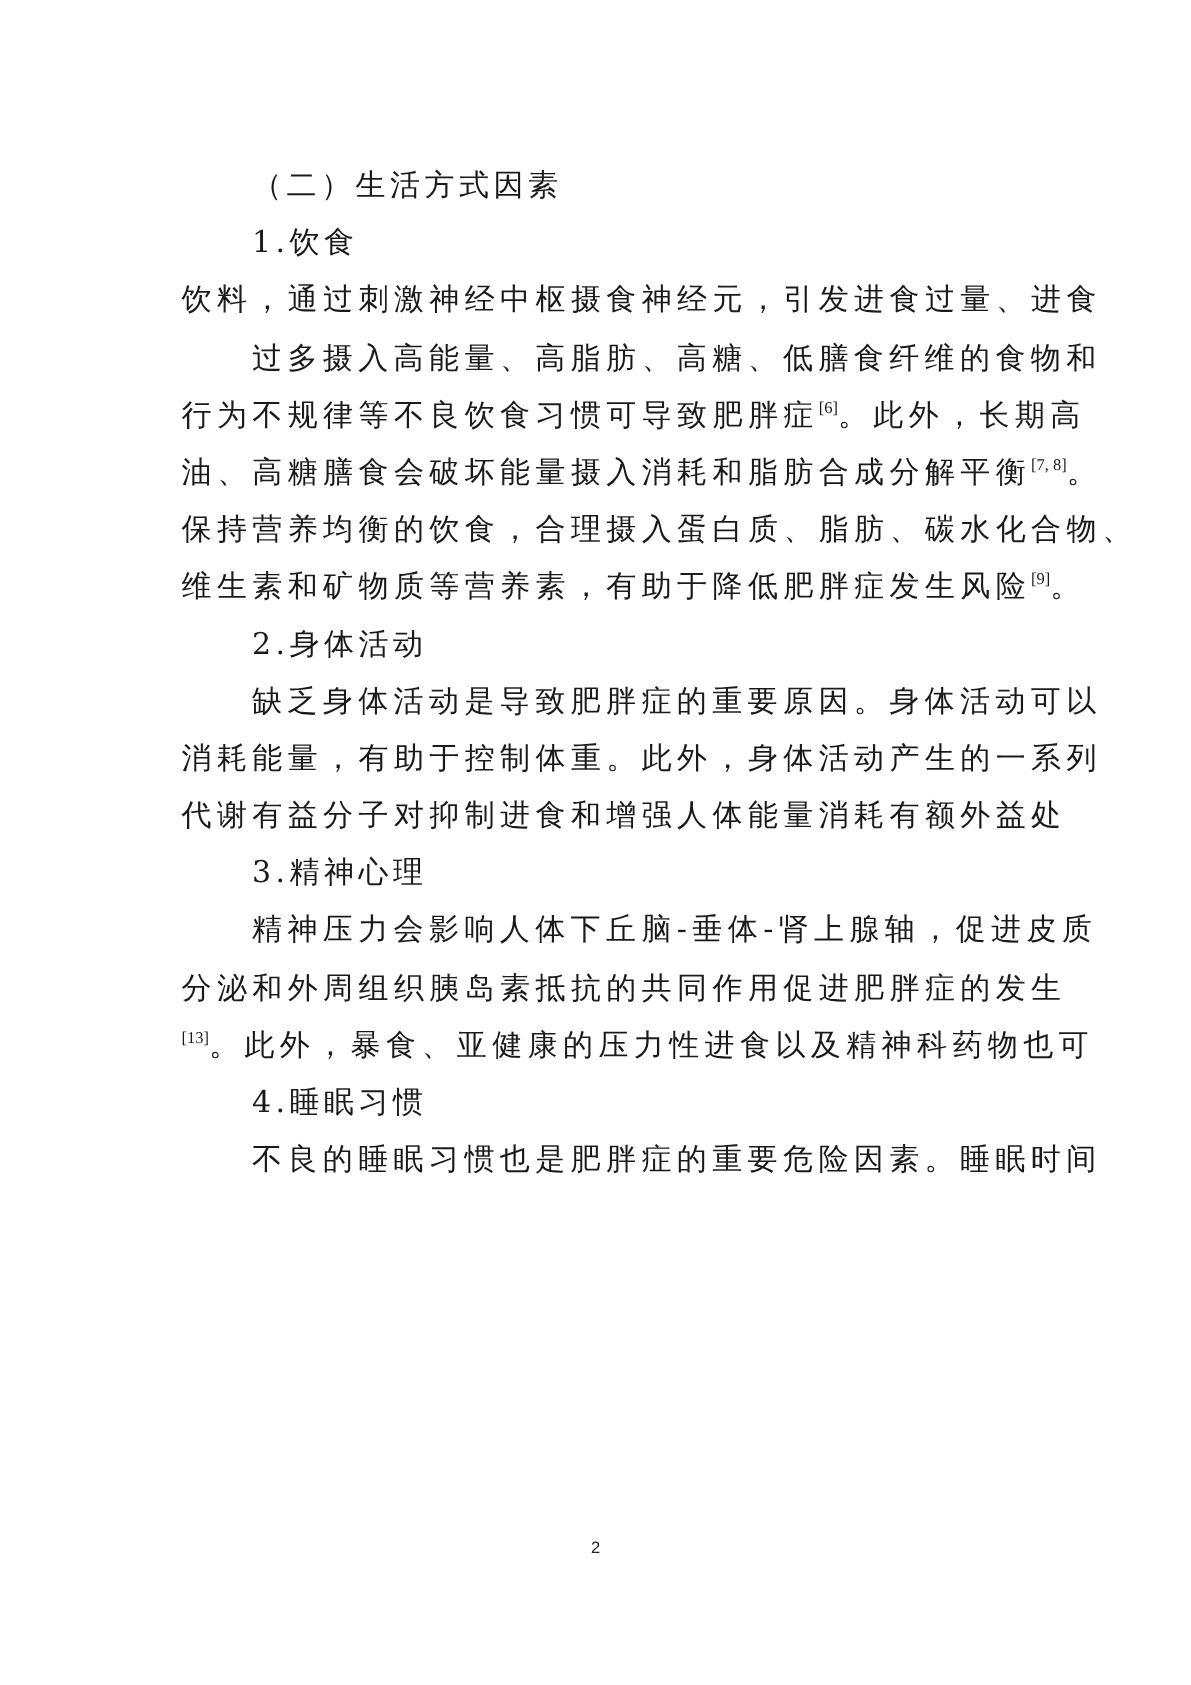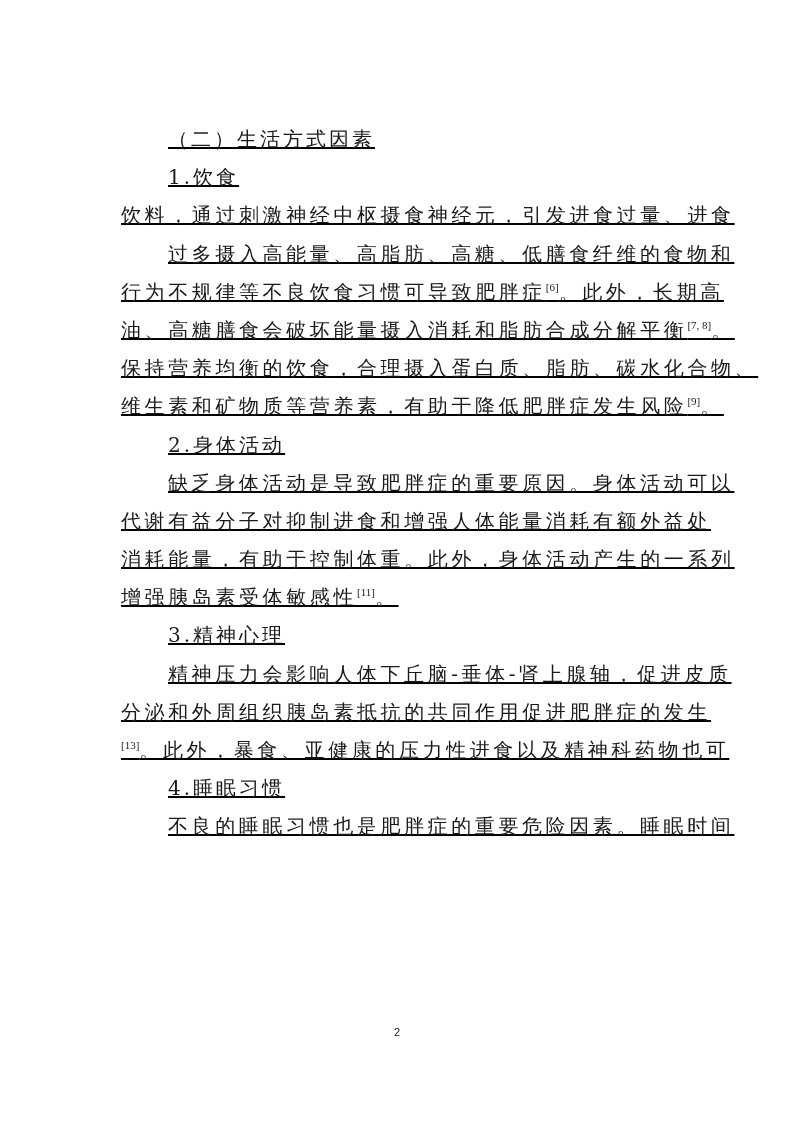--- a/index.html
+++ b/index.html
@@ -1,17 +1,17 @@
 <!DOCTYPE html>
 <html><head>
 <meta charset="utf-8">
 <style>
   html, body { margin: 0; padding: 0; background: #ffffff; }
   body { width: 794px; height: 1123px; position: relative; overflow: hidden; }
-  .page { position: absolute; left: 121px; top: 120px; width: 556px; text-decoration: underline; }
+  .page { position: absolute; left: 121px; top: 104px; width: 556px; }
   .line {
     font-family: "DejaVu Serif", "Liberation Serif", serif;
     font-size: 20px;
     line-height: 38.2px;
     color: #1a1a1a;
     letter-spacing: 3.6px;
     white-space: nowrap;
     height: 38.2px;
   }
   .indent { padding-left: 47px; }
@@ -29,23 +29,22 @@
     <div class="line indent heading">（二）生活方式因素</div>
     <div class="line indent heading">1.饮食</div>
     <div class="line"><span>饮料，通过刺激神经中枢摄食神经元，引发进食过量、进食</span></div>
     <div class="line indent"><span>过多摄入高能量、高脂肪、高糖、低膳食纤维的食物和</span></div>
     <div class="line"><span>行为不规律等不良饮食习惯可导致肥胖症</span><sup>[6]</sup><span>。此外，长期高</span></div>
     <div class="line"><span>油、高糖膳食会破坏能量摄入消耗和脂肪合成分解平衡</span><sup>[7, 8]</sup><span>。</span></div>
     <div class="line"><span>保持营养均衡的饮食，合理摄入蛋白质、脂肪、碳水化合物、</span></div>
     <div class="line"><span>维生素和矿物质等营养素，有助于降低肥胖症发生风险</span><sup>[9]</sup><span>。</span></div>
     <div class="line indent heading">2.身体活动</div>
     <div class="line indent"><span>缺乏身体活动是导致肥胖症的重要原因。身体活动可以</span></div>
+    <div class="line"><span>消耗能量，有助于控制体重。此外，身体活动产生的一系列</span></div>
     <div class="line"><span>代谢有益分子对抑制进食和增强人体能量消耗有额外益处</span></div>
-    <div class="line"><span>消耗能量，有助于控制体重。此外，身体活动产生的一系列</span></div>
-    <div class="line"><span>增强胰岛素受体敏感性</span><sup>[11]</sup><span>。</span></div>
     <div class="line indent heading">3.精神心理</div>
     <div class="line indent"><span>精神压力会影响人体下丘脑-垂体-肾上腺轴，促进皮质</span></div>
     <div class="line"><span>分泌和外周组织胰岛素抵抗的共同作用促进肥胖症的发生</span></div>
     <div class="line"><span></span><sup>[13]</sup><span>。此外，暴食、亚健康的压力性进食以及精神科药物也可</span></div>
     <div class="line indent heading">4.睡眠习惯</div>
     <div class="line indent"><span>不良的睡眠习惯也是肥胖症的重要危险因素。睡眠时间</span></div>
   </div>
 <div class="page-number">2</div>
 
 </body></html>

